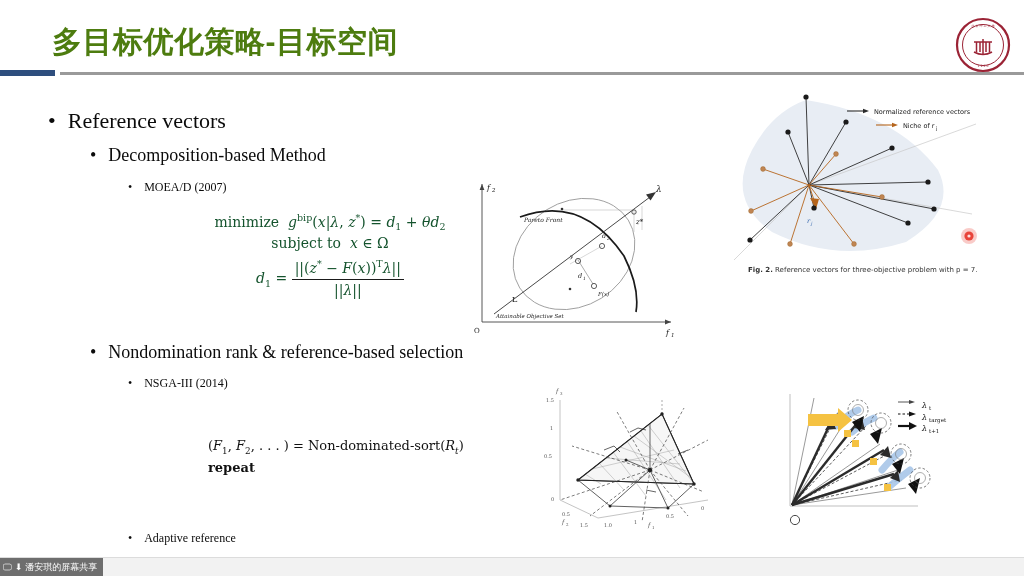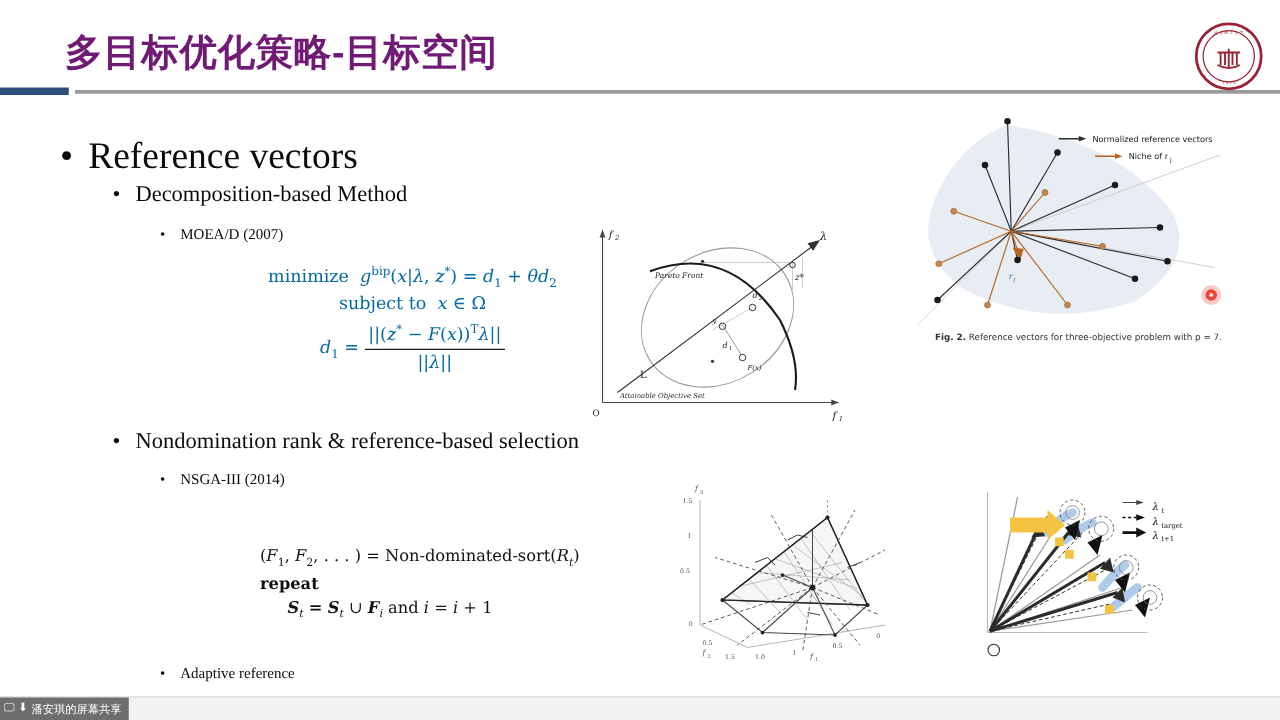--- a/index.html
+++ b/index.html
@@ -11,21 +11,21 @@
     position:relative;
   }
   .slide{position:absolute;inset:0;background:#fff;}
 
   
   .title{
     position:absolute;left:52px;top:22px;
     font-family:"Liberation Sans", sans-serif;
     font-weight:bold;
     font-size:30px;
-    color:#701a75;
+    color:#4d7c0f;
     letter-spacing:0.5px;
     white-space:nowrap;
   }
   .rule-accent{
     position:absolute;left:0px;top:70px;width:55px;height:6px;
     background:#2E4E7E;
   }
   .rule-main{
     position:absolute;left:60px;top:72px;width:964px;height:3px;
     background:#9a9a9a;
@@ -33,36 +33,36 @@
 
   
   .logo{
     position:absolute;right:12px;top:16px;width:58px;height:58px;
   }
   .logo svg{display:block;}
 
   
   .b1{
     position:absolute;
-    font-size:30px;color:#0b0b0b;white-space:nowrap;
+    font-size:22px;color:#0b0b0b;white-space:nowrap;
   }
   .b2{
     position:absolute;
     font-size:18px;color:#0b0b0b;white-space:nowrap;
   }
   .b3{
     position:absolute;
     font-size:12px;color:#0b0b0b;white-space:nowrap;
   }
   .bullet-dot{display:inline-block;margin-right:12px;}
 
   
   .mathblock{
     position:absolute;
-    color:#0369a1;
+    color:#14532d;
     font-family:"DejaVu Serif", serif;
     text-align:center;
     line-height:1.35;
   }
   .mathblock .ln{white-space:nowrap;}
   .frac{display:inline-block;vertical-align:middle;}
   .frac .num{display:block;border-bottom:1px solid #1a1a1a;padding:0 3px 1px;}
   .frac .den{display:block;padding:1px 3px 0;}
   i.v{font-style:italic;}
   sub{font-size:0.68em;}
@@ -170,23 +170,20 @@
         <span class="den">||<i class="v">λ</i>||</span>
       </span>
     </div>
   </div>
 
   <div class="pseudo" style="left:208px;top:406px;width:280px;">
     <div>
       (<i class="v">F</i><sub>1</sub>, <i class="v">F</i><sub>2</sub>, . . . ) = Non-dominated-sort(<i class="v">R</i><sub><i>t</i></sub>)
     </div>
     <div><b>repeat</b></div>
-    <div>
-      <span class="ind"></span><i class="v"><b>S</b></i><sub><i>t</i></sub> <b>=</b> <i class="v"><b>S</b></i><sub><i>t</i></sub> ∪ <i class="v"><b>F</b></i><sub><i>i</i></sub> and <i class="v">i</i> = <i class="v">i</i> + 1
-    </div>
   </div>
 
   <div class="fig" style="left:466px;top:172px;width:222px;height:168px;">
     <svg width="222" height="168" viewBox="0 0 222 168">
 
       <g stroke="#444" stroke-width="0.9" fill="none">
         <path d="M16 150 H205"></path>
         <path d="M16 150 V12"></path>
       </g>
       <polygon points="205,150 199,147.6 199,152.4" fill="#444"></polygon>

